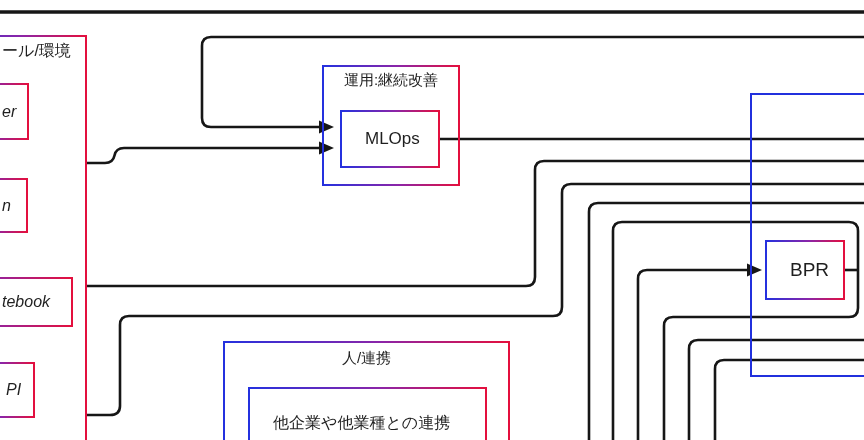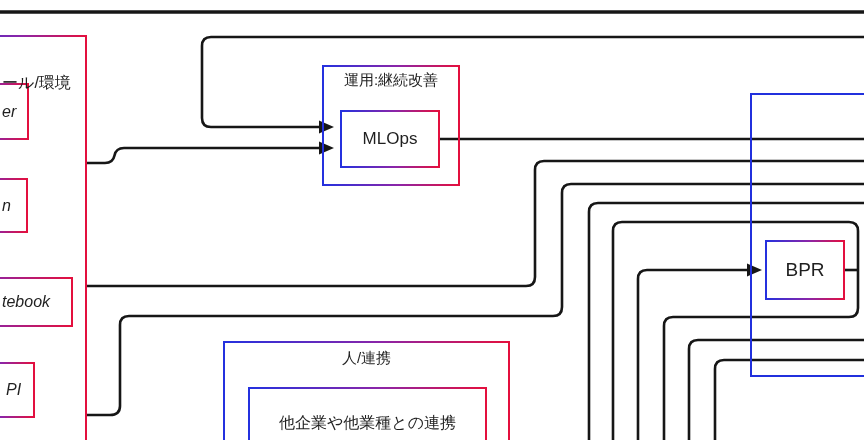--- a/index.html
+++ b/index.html
@@ -18,29 +18,29 @@
   .bluebox{
     position:absolute;z-index:2;box-sizing:border-box;background:transparent;
     border:2.6px solid #2130dd;
   }
   .box-title{
     position:absolute;left:0;right:0;top:4px;text-align:center;
     font-size:15px;white-space:nowrap;color:#1f1f1f;
   }
   .center-label{
     position:absolute;left:0;right:0;top:50%;transform:translateY(-50%);
-    text-align:center;font-size:17px;color:#1f1f1f;white-space:nowrap;
+    text-align:left;font-size:17px;color:#1f1f1f;white-space:nowrap;padding-left:23px;
   }
   .frag-label{
     position:absolute;top:50%;transform:translateY(-50%);
     font-size:16px;color:#1f1f1f;white-space:nowrap;font-style:italic;
   }
   
   #tools-env-box{left:-60px;top:35px;width:147px;height:440px;}
-  #tools-env-title{position:absolute;left:2px;top:41px;z-index:3;font-size:16px;white-space:nowrap;margin-top:32px;}
+  #tools-env-title{position:absolute;left:2px;top:41px;z-index:3;font-size:16px;white-space:nowrap;}
   #tool-item-0{left:-50px;top:83px;width:79px;height:57px;}
   #tool-item-0 .frag-label{left:50px;}
   #tool-item-1{left:-50px;top:178px;width:78px;height:55px;}
   #tool-item-1 .frag-label{left:50px;}
   #tool-item-2{left:-120px;top:277px;width:193px;height:50px;}
   #tool-item-2 .frag-label{left:120px;}
   #tool-item-3{left:-40px;top:362px;width:75px;height:56px;}
   #tool-item-3 .frag-label{left:44px;}
   #operation-box{left:322px;top:65px;width:138px;height:121px;}
   #mlops-box{left:340px;top:110px;width:100px;height:58px;}

